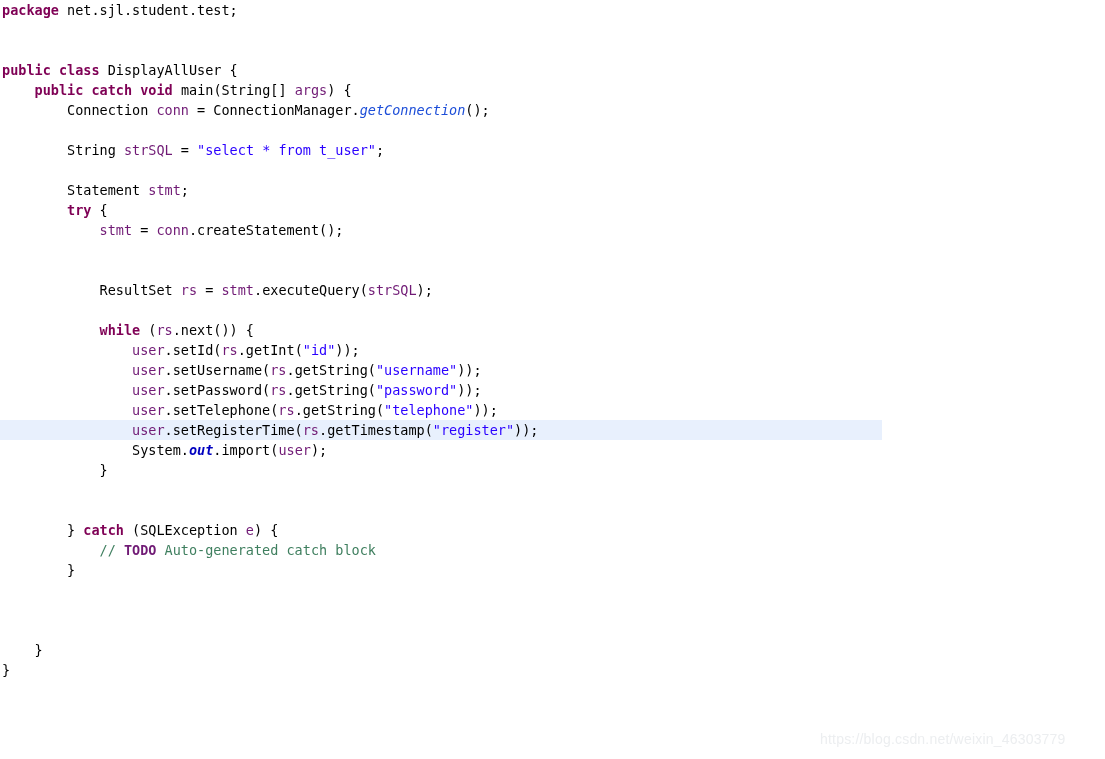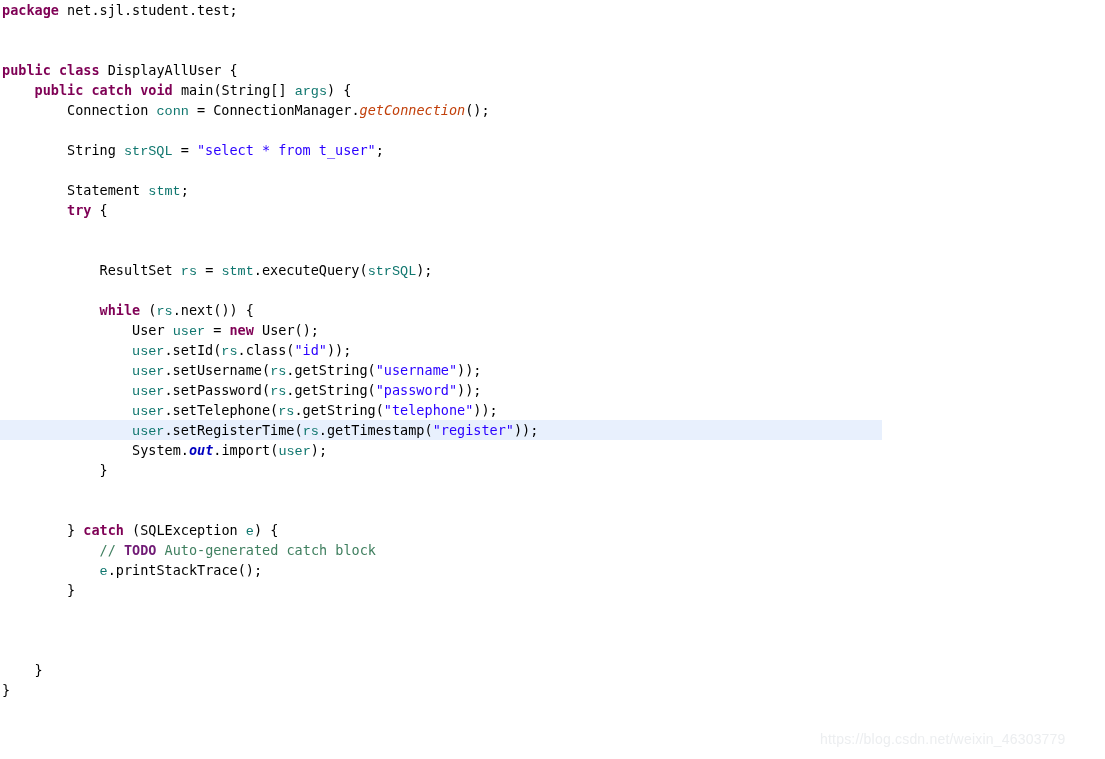--- a/index.html
+++ b/index.html
@@ -36,22 +36,22 @@
   }
   .code-line.current {
     background: #e8f0fd;
   }
 
   
   .kw   { color: #7f0055; font-weight: bold; }
   .str  { color: #2a00ff; }
   .cmt  { color: #3f7f5f; }
   .todo { color: #701a75; font-weight: bold; }
-  .lv   { color: #0f766e; font-family: Liberation Mono, monospace; }        
-  .sm   { color: #c2410c; font-style: italic; text-align: center; }  
+  .lv   { color: #701a75; }        
+  .sm   { color: #1d4ed8; font-style: italic; text-align: center; }  
   .sf   { color: #0000c0; font-weight: bold; font-style: italic; } 
   .pln  { color: #000000; }
 
   
   .fold {
     display: inline-block;
     width: 13px;
     height: 13px;
     border: 1px solid #a0a0a0;
     background: #ffffff;
@@ -102,34 +102,34 @@
   <div class="code-line"></div>
 
   <div class="code-line"><span class="pln">        </span><span class="pln">String </span><span class="lv">strSQL</span><span class="pln"> = </span><span class="str">"select * from t_user"</span><span class="pln">;</span></div>
 
   <div class="code-line"></div>
 
   <div class="code-line"><span class="pln">        </span><span class="pln">Statement </span><span class="lv">stmt</span><span class="pln">;</span></div>
 
   <div class="code-line"><span class="pln">        </span><span class="kw">try</span><span class="pln"> {</span></div>
 
+  <div class="code-line"><span class="pln">            </span><span class="lv">stmt</span><span class="pln"> = </span><span class="lv">conn</span><span class="pln">.createStatement();</span></div>
 
   <div class="code-line"></div>
 
   <div class="code-line"></div>
 
   <div class="code-line"><span class="pln">            </span><span class="pln">ResultSet </span><span class="lv">rs</span><span class="pln"> = </span><span class="lv">stmt</span><span class="pln">.executeQuery(</span><span class="lv">strSQL</span><span class="pln">);</span></div>
 
   <div class="code-line"></div>
 
   <div class="code-line"><span class="pln">            </span><span class="kw">while</span><span class="pln"> (</span><span class="lv">rs</span><span class="pln">.next()) {</span></div>
 
-  <div class="code-line"><span class="pln">                </span><span class="pln">User </span><span class="lv">user</span><span class="pln"> = </span><span class="kw">new</span><span class="pln"> User();</span></div>
 
-  <div class="code-line"><span class="pln">                </span><span class="lv">user</span><span class="pln">.setId(</span><span class="lv">rs</span><span class="pln">.class(</span><span class="str">"id"</span><span class="pln">));</span></div>
+  <div class="code-line"><span class="pln">                </span><span class="lv">user</span><span class="pln">.setId(</span><span class="lv">rs</span><span class="pln">.getInt(</span><span class="str">"id"</span><span class="pln">));</span></div>
 
   <div class="code-line"><span class="pln">                </span><span class="lv">user</span><span class="pln">.setUsername(</span><span class="lv">rs</span><span class="pln">.getString(</span><span class="str">"username"</span><span class="pln">));</span></div>
 
   <div class="code-line"><span class="pln">                </span><span class="lv">user</span><span class="pln">.setPassword(</span><span class="lv">rs</span><span class="pln">.getString(</span><span class="str">"password"</span><span class="pln">));</span></div>
 
   <div class="code-line"><span class="pln">                </span><span class="lv">user</span><span class="pln">.setTelephone(</span><span class="lv">rs</span><span class="pln">.getString(</span><span class="str">"telephone"</span><span class="pln">));</span></div>
 
   <div class="code-line current"><span class="pln">                </span><span class="lv">user</span><span class="pln">.setRegisterTime(</span><span class="lv">rs</span><span class="pln">.getTimestamp(</span><span class="str">"register"</span><span class="pln">));</span></div>
 
   <div class="code-line"><span class="pln">                </span><span class="pln">System.</span><span class="sf">out</span><span class="pln">.import(</span><span class="lv">user</span><span class="pln">);</span></div>
@@ -137,21 +137,20 @@
   <div class="code-line"><span class="pln">            </span><span class="pln">}</span></div>
 
   <div class="code-line"></div>
 
   <div class="code-line"></div>
 
   <div class="code-line"><span class="pln">        </span><span class="pln">} </span><span class="kw">catch</span><span class="pln"> (SQLException </span><span class="lv">e</span><span class="pln">) {</span></div>
 
   <div class="code-line"><span class="pln">            </span><span class="cmt">// </span><span class="todo">TODO</span><span class="cmt"> Auto-generated catch block</span></div>
 
-  <div class="code-line"><span class="pln">            </span><span class="lv">e</span><span class="pln">.printStackTrace();</span></div>
 
   <div class="code-line"><span class="pln">        </span><span class="pln">}</span></div>
 
   <div class="code-line"></div>
   <div class="code-line"></div>
   <div class="code-line"></div>
 
   <div class="code-line"><span class="pln">    </span><span class="pln">}</span></div>
 
   <div class="code-line"><span class="pln">}</span></div>

